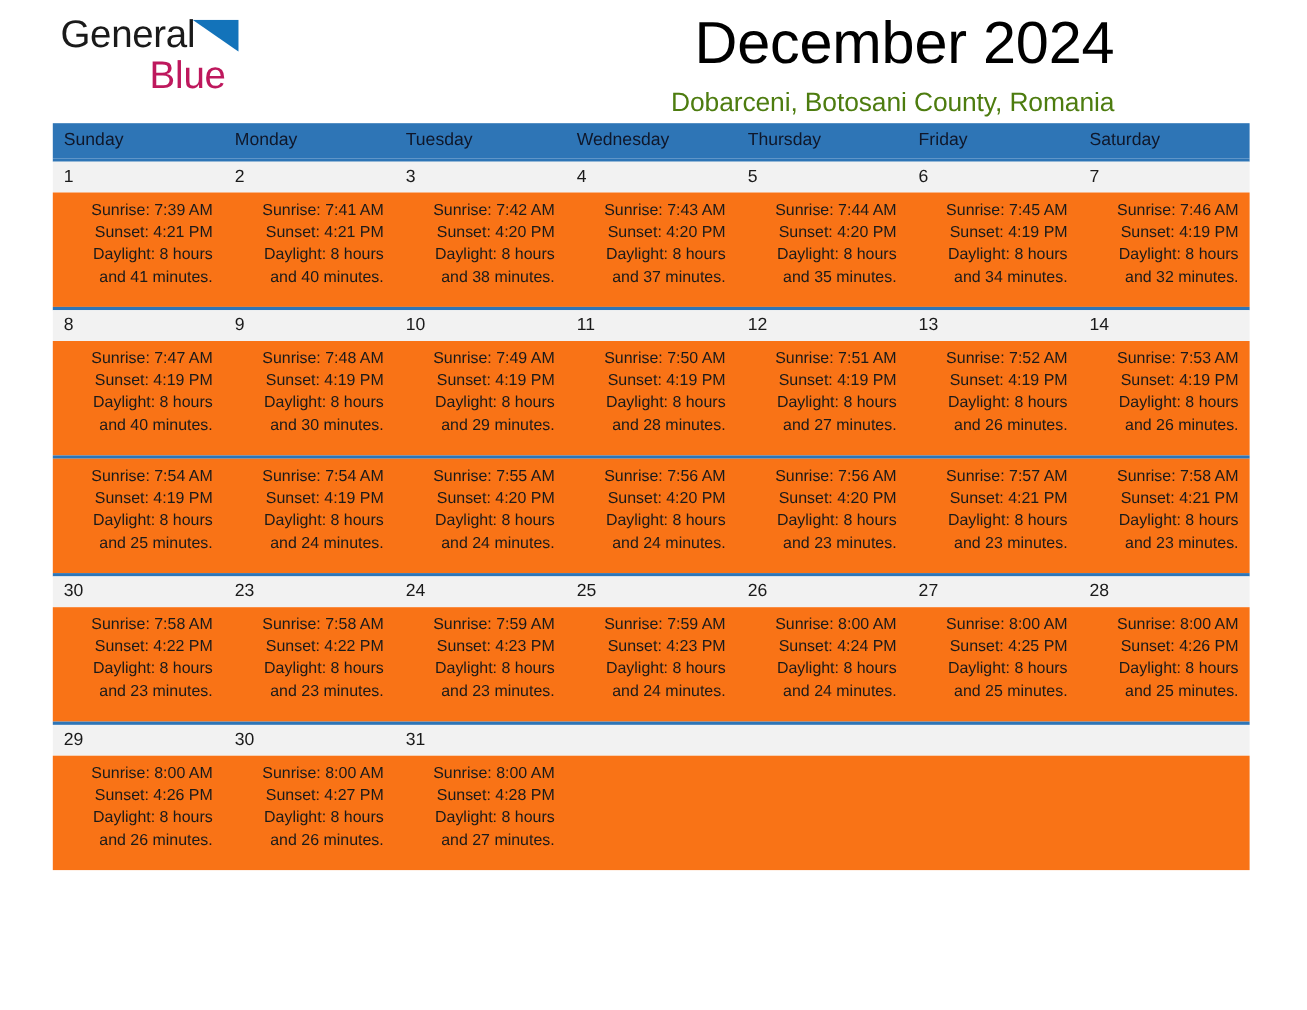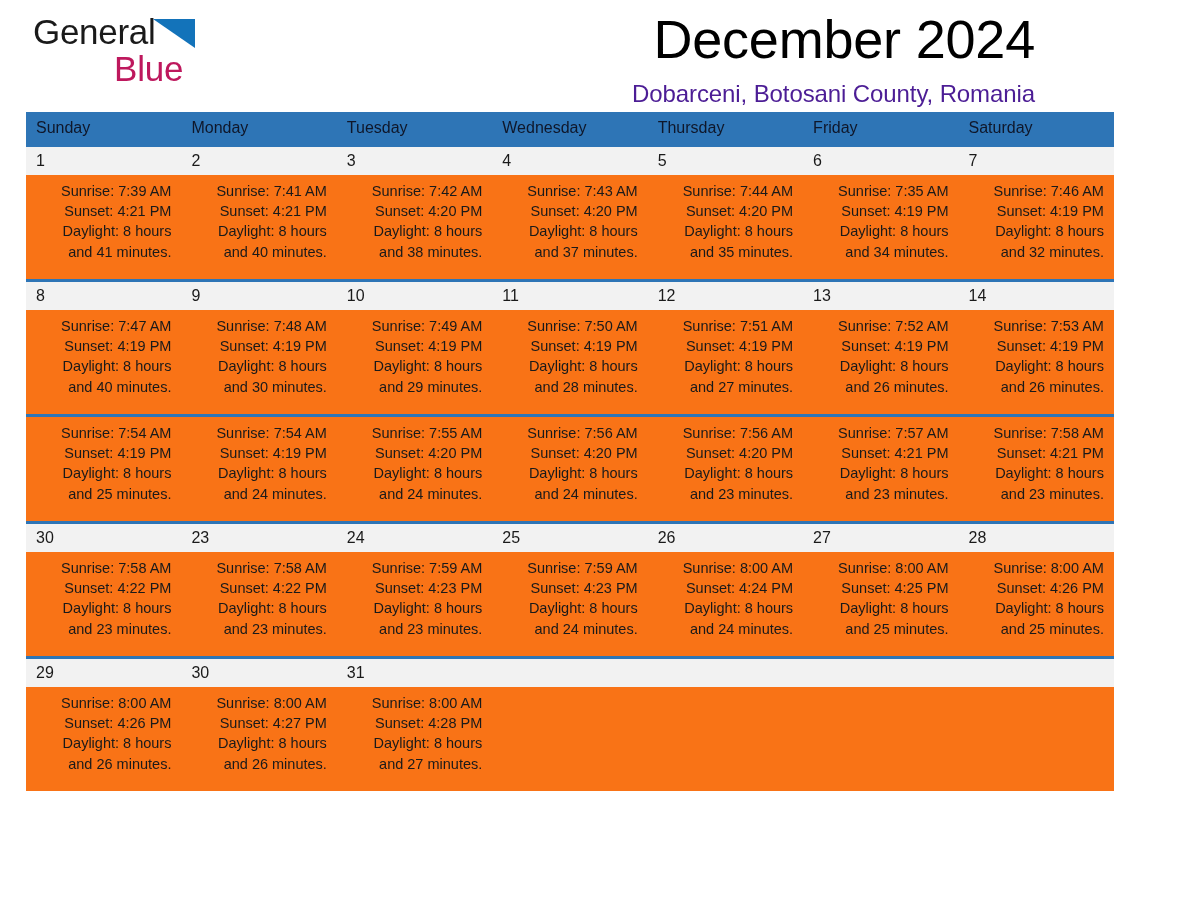--- a/index.html
+++ b/index.html
@@ -13,21 +13,21 @@
     height: 918px;
     font-family: "Liberation Sans", sans-serif;
     color: #000000;
     overflow: hidden;
   }
   .page {
     position: relative;
     width: 1068px;
     height: 918px;
     box-sizing: border-box;
-    padding: 0 26px;
+    padding: 0 48px;
   }
 
   
   .header {
     position: relative;
     height: 112px;
   }
   .brand {
     position: absolute;
     left: 7px;
@@ -78,21 +78,21 @@
     font-weight: normal;
     color: #000000;
     line-height: 1.05;
     margin: 11px 0 0 0;
     letter-spacing: -0.2px;
     white-space: nowrap;
   }
   .location-title {
     font-size: 24px;
     font-weight: normal;
-    color: #4c1d95;
+    color: #4d7c0f;
     margin: 12px 0 16px 0;
     letter-spacing: -0.1px;
     white-space: nowrap;
   }
 
   
   .calendar {
     width: 1088px;
   }
   .dow-header {
@@ -230,21 +230,21 @@
           <span class="ln">Daylight: 8 hours</span>
           <span class="ln">and 37 minutes.</span>
         </div>
         <div class="info-cell">
           <span class="ln">Sunrise: 7:44 AM</span>
           <span class="ln">Sunset: 4:20 PM</span>
           <span class="ln">Daylight: 8 hours</span>
           <span class="ln">and 35 minutes.</span>
         </div>
         <div class="info-cell">
-          <span class="ln">Sunrise: 7:35 AM</span>
+          <span class="ln">Sunrise: 7:45 AM</span>
           <span class="ln">Sunset: 4:19 PM</span>
           <span class="ln">Daylight: 8 hours</span>
           <span class="ln">and 34 minutes.</span>
         </div>
         <div class="info-cell">
           <span class="ln">Sunrise: 7:46 AM</span>
           <span class="ln">Sunset: 4:19 PM</span>
           <span class="ln">Daylight: 8 hours</span>
           <span class="ln">and 32 minutes.</span>
         </div>

